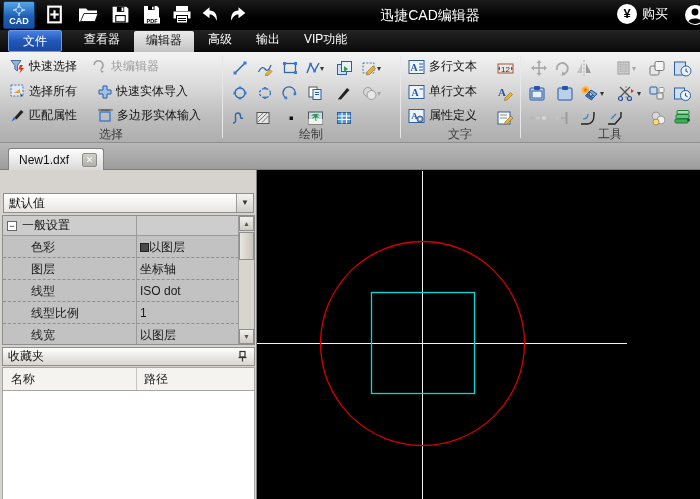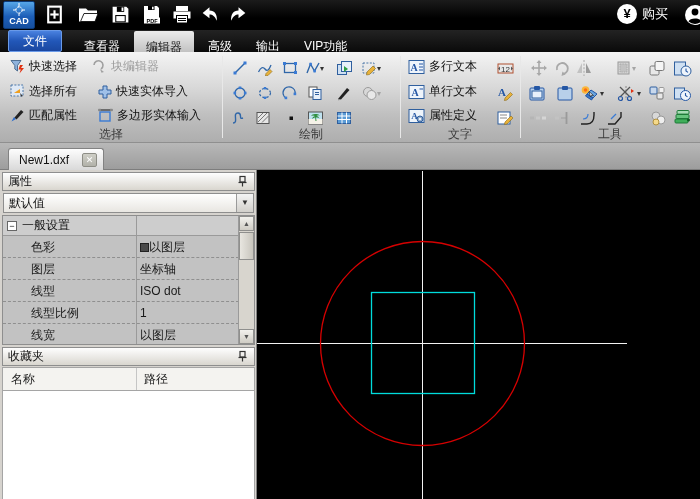--- a/index.html
+++ b/index.html
@@ -20,21 +20,21 @@
     color:#fff; font-size:14px; }
   .buy { position:absolute; right:32px; top:4px; color:#fff; font-size:13px; cursor:pointer;
     display:flex; align-items:center; gap:5px; }
   .yen { display:inline-block; width:20px; height:20px; border-radius:50%; background:#fff;
     color:#000; font-weight:bold; text-align:center; line-height:20px; font-size:13px; }
   .user { position:absolute; right:-8px; top:4px; width:24px; height:22px; }
 
   
   .menubar { position:absolute; left:0; top:30px; width:700px; height:22px;
     background:linear-gradient(#232323,#0a0a0a); display:flex; align-items:stretch; padding-left:8px; }
-  .mitem { color:#fff; font-size:12px; padding:8px 12px; line-height:16px; cursor:pointer; }
+  .mitem { color:#fff; font-size:12px; padding:1px 12px; line-height:16px; cursor:pointer; }
   .mitem.file { background:linear-gradient(#4a82e0,#2257b8 50%,#1a47a0); border:1px solid #6a9ae8;
     border-radius:2px; margin:0 10px 0 0; padding:2px 14px; }
   .mitem.active { background:linear-gradient(#ececec,#c2c2c2); color:#111; border-radius:2px 2px 0 0; margin:1px 2px 0 2px; }
 
   
   .ribbon { position:absolute; left:0; top:52px; width:700px; height:91px;
     background:linear-gradient(#f4f4f4,#d8d8d8 40%,#bfbfbf 70%,#aeaeae); border-bottom:1px solid #8f8f8f; }
   .vsep { position:absolute; top:4px; height:82px; width:1px; background:#9a9a9a; border-right:1px solid #e8e8e8; }
   .grouplabel { position:absolute; top:74px; height:15px; text-align:center; color:#3a3a3a; font-size:12px; }
   .rbtn { position:absolute; display:flex; align-items:center; gap:4px; background:none; border:none;
@@ -153,20 +153,21 @@
     <button class="tbtn" style="left:198px">
       <svg width="22" height="21" viewBox="0 0 20 20">
           <path d="M3 8.5 L9.5 3 L9.5 6.2 C14.5 6.2 17 10 16.5 16 C14.5 11.5 12.5 10 9.5 10 L9.5 13.5 Z" fill="#fff"></path>
         </svg>
     </button>
     <button class="tbtn" style="left:226px">
       <svg width="22" height="21" viewBox="0 0 20 20">
           <path d="M17 8.5 L10.5 3 L10.5 6.2 C5.5 6.2 3 10 3.5 16 C5.5 11.5 7.5 10 10.5 10 L10.5 13.5 Z" fill="#fff"></path>
         </svg>
     </button>
+    <div class="apptitle">迅捷CAD编辑器</div>
     <div class="buy">
       <span class="yen">¥</span>
       <span>购买</span>
     </div>
     <div class="user">
       <svg width="22" height="22" viewBox="0 0 22 22">
           <circle cx="11" cy="11" r="10" fill="#fff"></circle>
           <circle cx="11" cy="8" r="3.4" fill="#000"></circle>
           <path d="M4.5 17.5 C5.5 13.5 16.5 13.5 17.5 17.5 A10 10 0 0 1 4.5 17.5 Z" fill="#000"></path>
         </svg>
@@ -543,30 +544,20 @@
   </div>
 
   <div class="tabstrip">
     <div class="doctab">
       <span>New1.dxf</span>
       <span class="tabclose">✕</span>
     </div>
   </div>
 
   <div class="leftpanel">
-    <div class="phdr" style="top:2px">
-      <span>属性</span>
-      <span class="pin">
-        <svg width="13" height="13" viewBox="0 0 13 13">
-            <rect x="4" y="1.5" width="5" height="5.5" fill="none" stroke="#333" stroke-width="1.2"></rect>
-            <line x1="2.5" y1="7.5" x2="10.5" y2="7.5" stroke="#333" stroke-width="1.2"></line>
-            <line x1="6.5" y1="7.5" x2="6.5" y2="11.5" stroke="#333" stroke-width="1.2"></line>
-          </svg>
-      </span>
-    </div>
 
     <div class="preset">
       <span>默认值</span>
       <span class="ddbox">▼</span>
     </div>
 
     <div class="grid">
       <div class="ghead">
         <span class="cbox">−</span>
         <span style="position:absolute; left:19px">一般设置</span>

